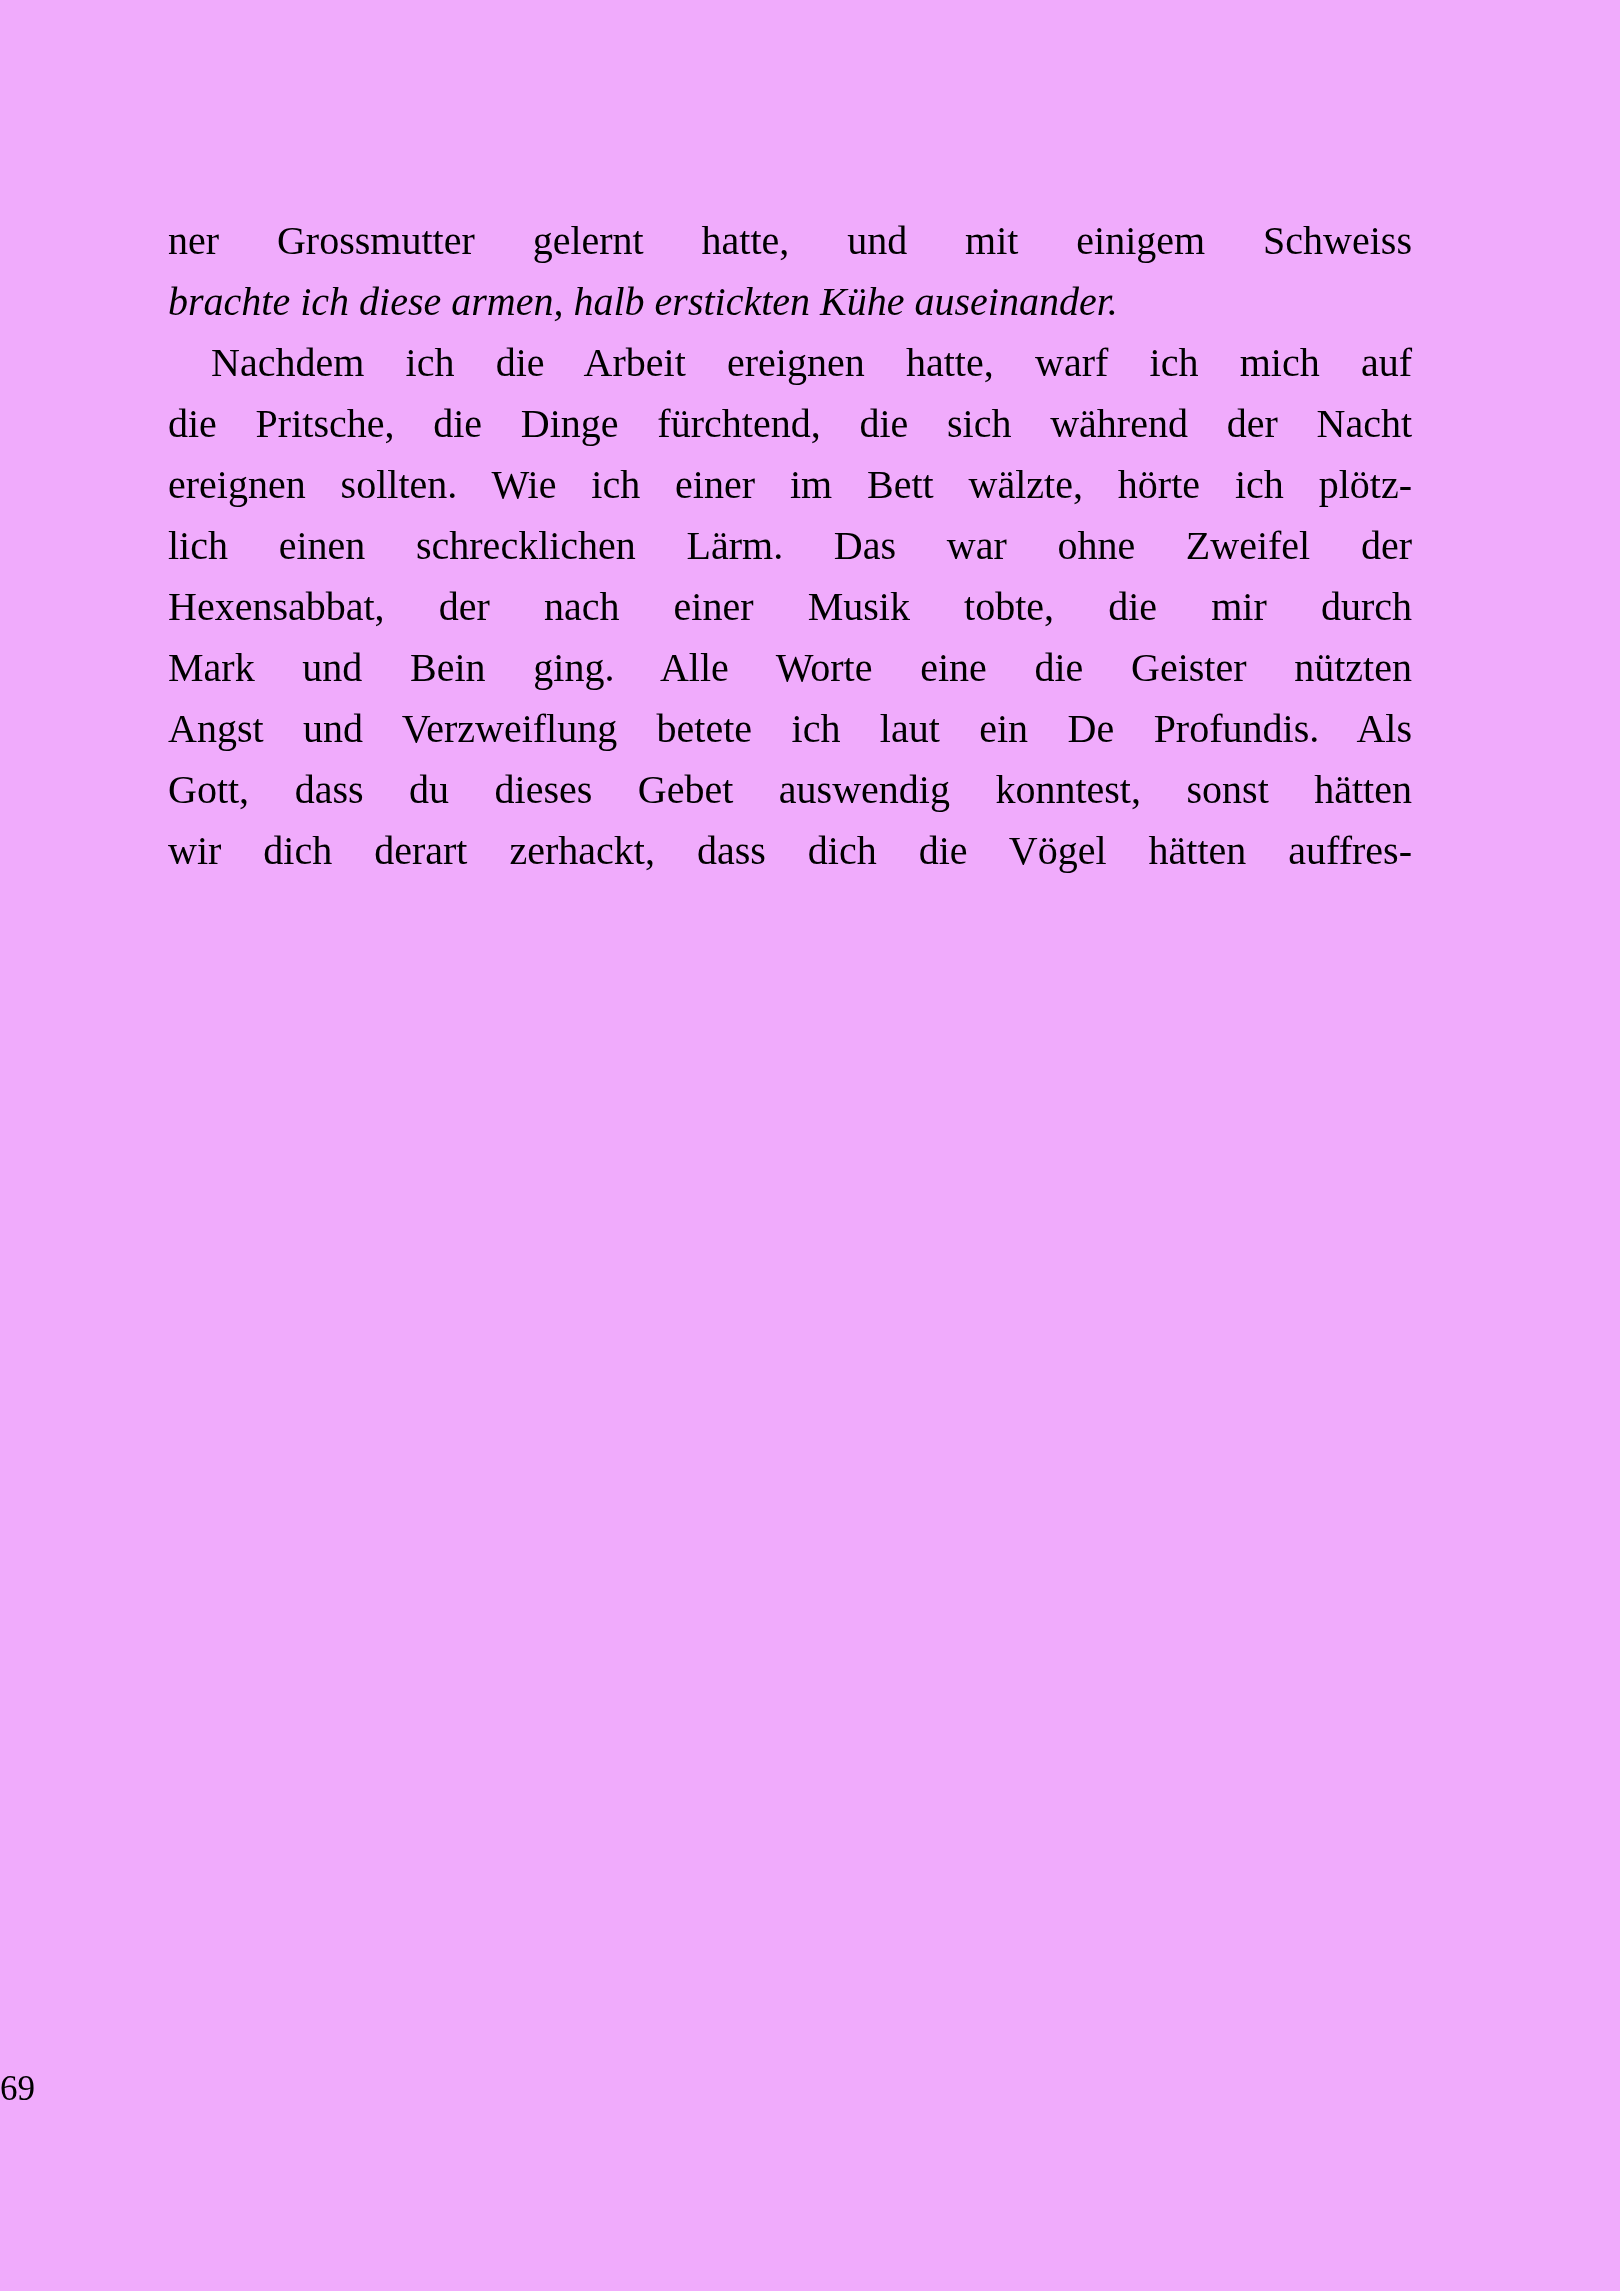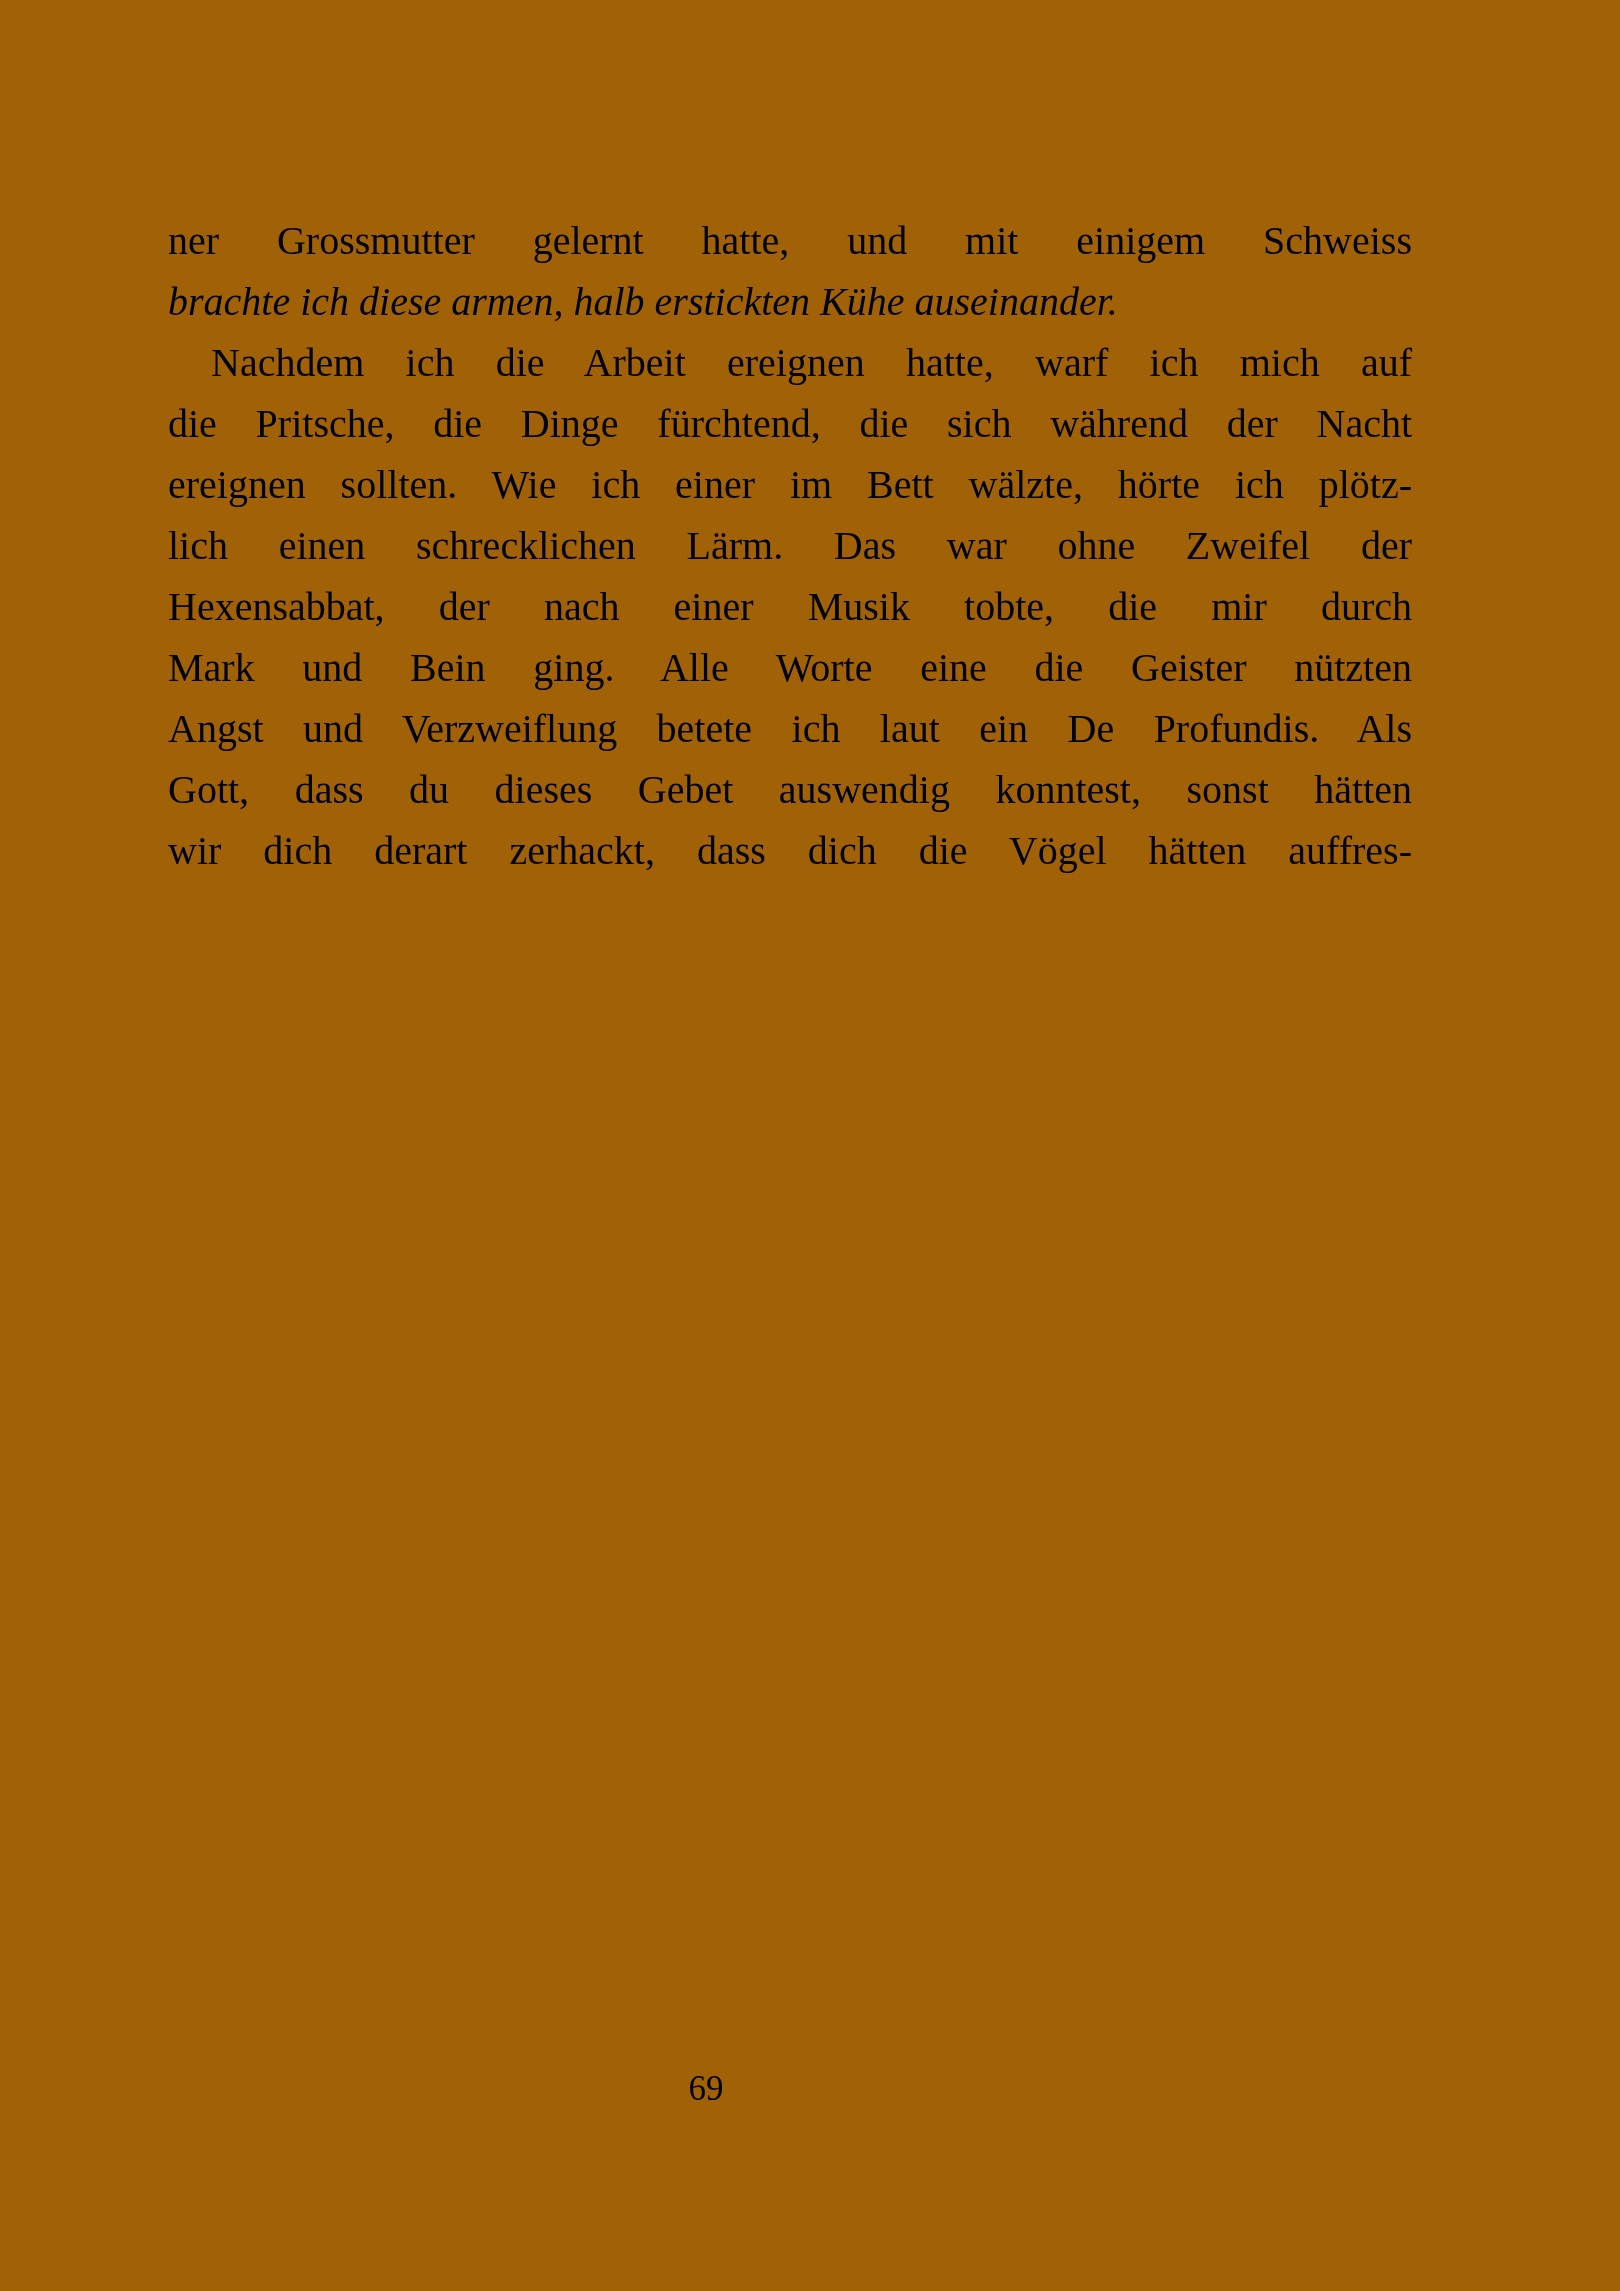--- a/index.html
+++ b/index.html
@@ -11,21 +11,21 @@
   body {
     font-family: "Liberation Serif", "DejaVu Serif", serif;
     color: #000000;
     -webkit-font-smoothing: antialiased;
   }
 
   .page {
     position: relative;
     width: 1620px;
     height: 2291px;
-    background: #a16207;
+    background: #f0abfc;
     overflow: hidden;
     box-sizing: border-box;
   }
 
   .text-block {
     position: absolute;
     left: 168px;
     top: 210px;
     width: 1244px;
   }
@@ -60,21 +60,21 @@
 
   .line.indent {
     text-indent: 43px;
   }
 
   .page-number {
     position: absolute;
     left: 0;
     top: 2067px;
     width: 1412px;
-    text-align: center;
+    text-align: left;
     font-size: 35px;
     line-height: 44px;
     font-family: "Liberation Serif", "DejaVu Serif", serif;
     color: #000000;
   }
 </style>
 </head>
 <body>
 
 <div class="page">

